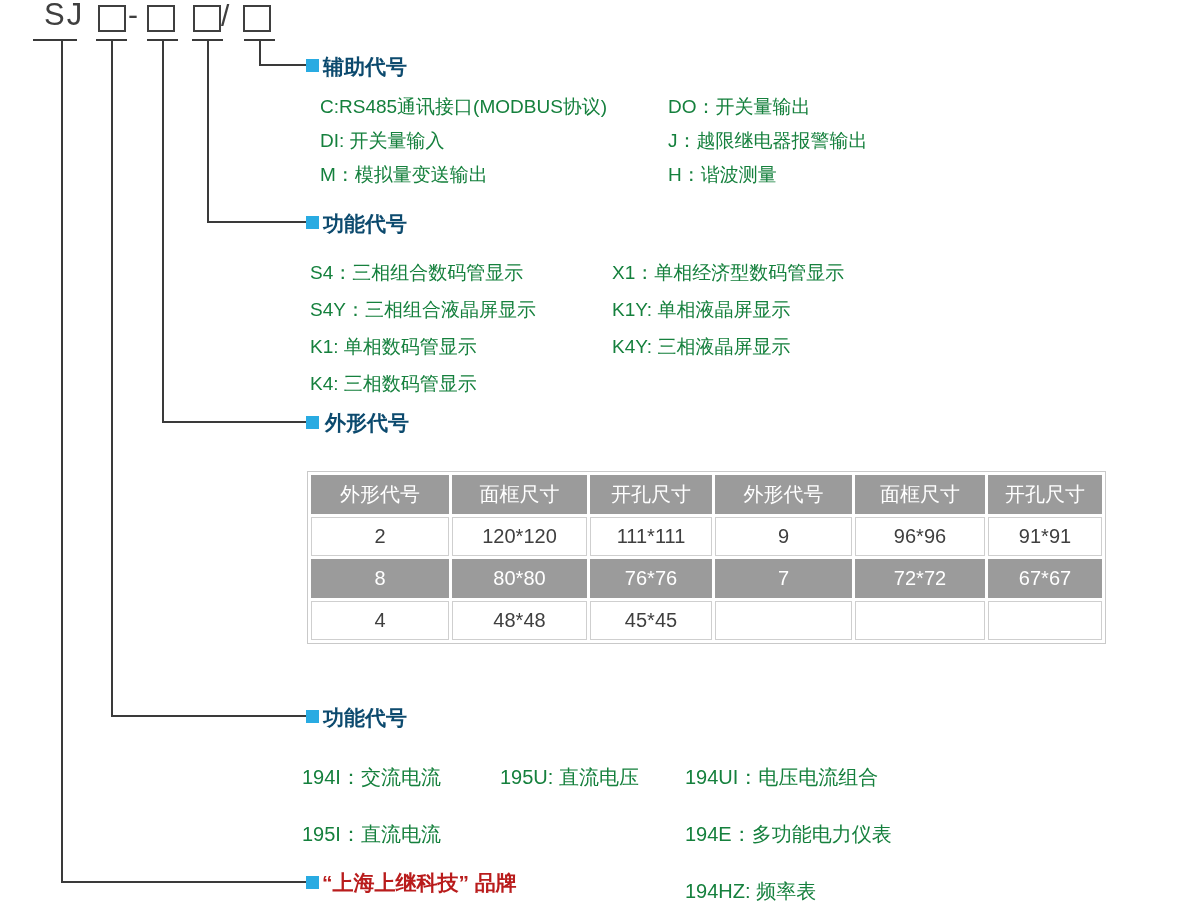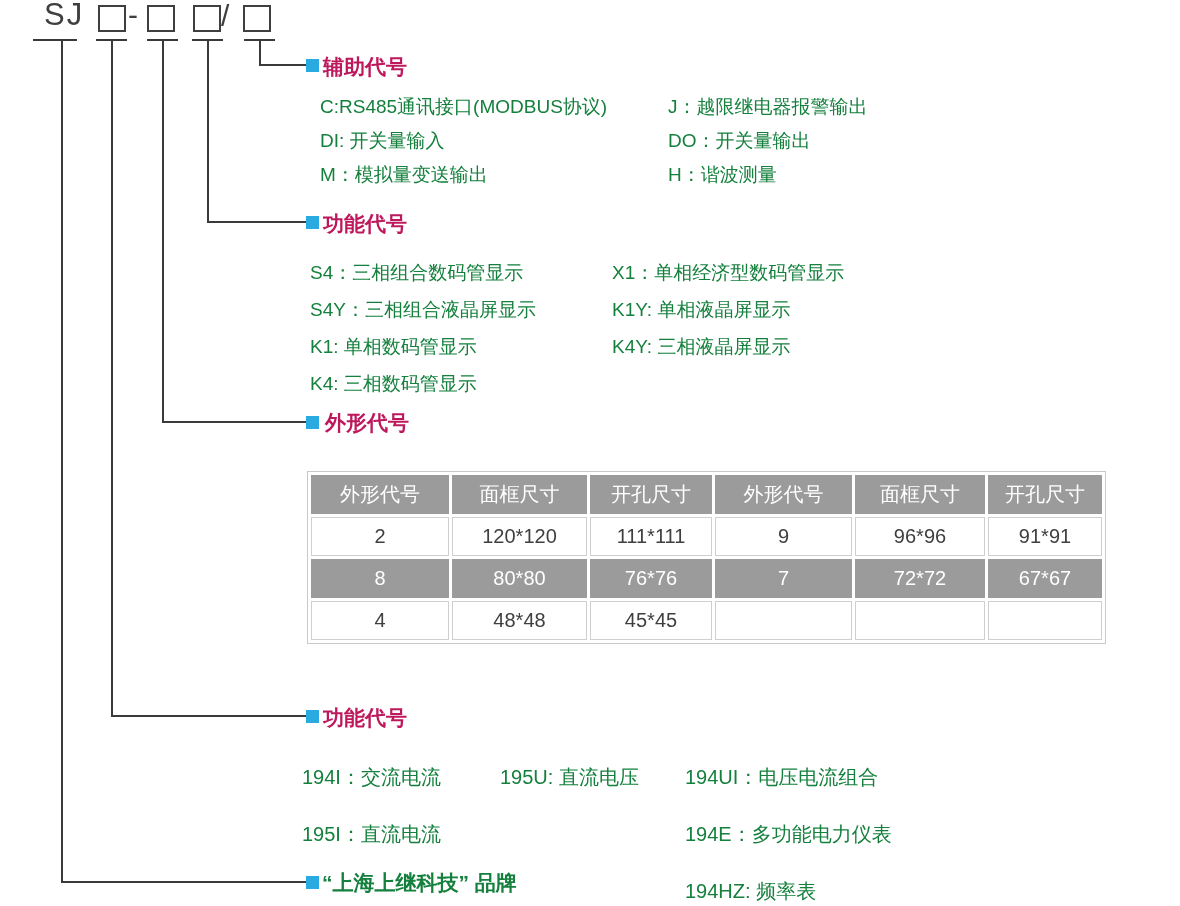--- a/index.html
+++ b/index.html
@@ -5,26 +5,26 @@
   html,body{margin:0;padding:0;background:#ffffff;}
   .canvas{
     position:relative;width:1180px;height:906px;background:#fff;
     font-family:"Liberation Sans","DejaVu Sans",sans-serif;color:#3f3f3f;overflow:hidden;
   }
   .ln{position:absolute;background:#3a3a3a;}
   .box{position:absolute;width:24px;height:23px;border:2px solid #3f3f3f;background:#fff;}
   .glyph{position:absolute;font-size:30px;font-weight:400;color:#3f3f3f;line-height:30px;}
   .prefix{position:absolute;left:44px;top:-1px;font-size:31px;font-weight:500;letter-spacing:2px;color:#3f3f3f;line-height:32px;}
   .bullet{position:absolute;width:13px;height:13px;background:#29abe2;}
-  .sec-title{position:absolute;font-size:21px;font-weight:600;color:#be185d;white-space:nowrap;line-height:24px;}
+  .sec-title{position:absolute;font-size:21px;font-weight:600;color:#0c4a6e;white-space:nowrap;line-height:24px;}
   .col{position:absolute;font-size:19px;color:#15803d;white-space:nowrap;}
   .col-aux div{line-height:34px;height:34px;}
   .col-disp div{line-height:30px;height:30px;margin-top:7px;}
   .col-func div{line-height:32px;height:32px;margin-top:25px;}
-  .brand-label{position:absolute;font-size:21px;font-weight:600;color:#15803d;white-space:nowrap;line-height:24px;}
+  .brand-label{position:absolute;font-size:21px;font-weight:600;color:#b91c1c;white-space:nowrap;line-height:24px;}
   .shape-table{
     position:absolute;left:307px;top:471px;display:grid;
     grid-template-columns:138px 135px 122px 137px 130px 114px;
     grid-auto-rows:39px;gap:3px;padding:3px;border:1px solid #c9c9c9;background:#fff;
   }
   .shape-table .c{display:flex;align-items:center;justify-content:center;font-size:20px;box-sizing:border-box;}
   .shape-table .g{background:#9b9b9b;color:#ffffff;}
   .shape-table .w{background:#ffffff;border:1px solid #cfcfcf;color:#3f3f3f;}
 </style>
 </head>
@@ -59,22 +59,22 @@
   <div class="ln" style="left:61px;top:881px;width:245px;height:2px;"></div>
 
   <div class="bullet" style="left:306px;top:59px;"></div>
   <div class="sec-title" style="left:323px;top:55px;">辅助代号</div>
   <div class="col col-aux" style="left:320px;top:90px;">
     <div>C:RS485通讯接口(MODBUS协议)</div>
     <div>DI: 开关量输入</div>
     <div>M：模拟量变送输出</div>
   </div>
   <div class="col col-aux" style="left:668px;top:90px;">
+    <div>DO：开关量输出</div>
     <div>J：越限继电器报警输出</div>
-    <div>DO：开关量输出</div>
     <div>H：谐波测量</div>
   </div>
 
   <div class="bullet" style="left:306px;top:216px;"></div>
   <div class="sec-title" style="left:323px;top:212px;">功能代号</div>
   <div class="col col-disp" style="left:310px;top:251px;">
     <div>S4：三相组合数码管显示</div>
     <div>S4Y：三相组合液晶屏显示</div>
     <div>K1: 单相数码管显示</div>
     <div>K4: 三相数码管显示</div>

